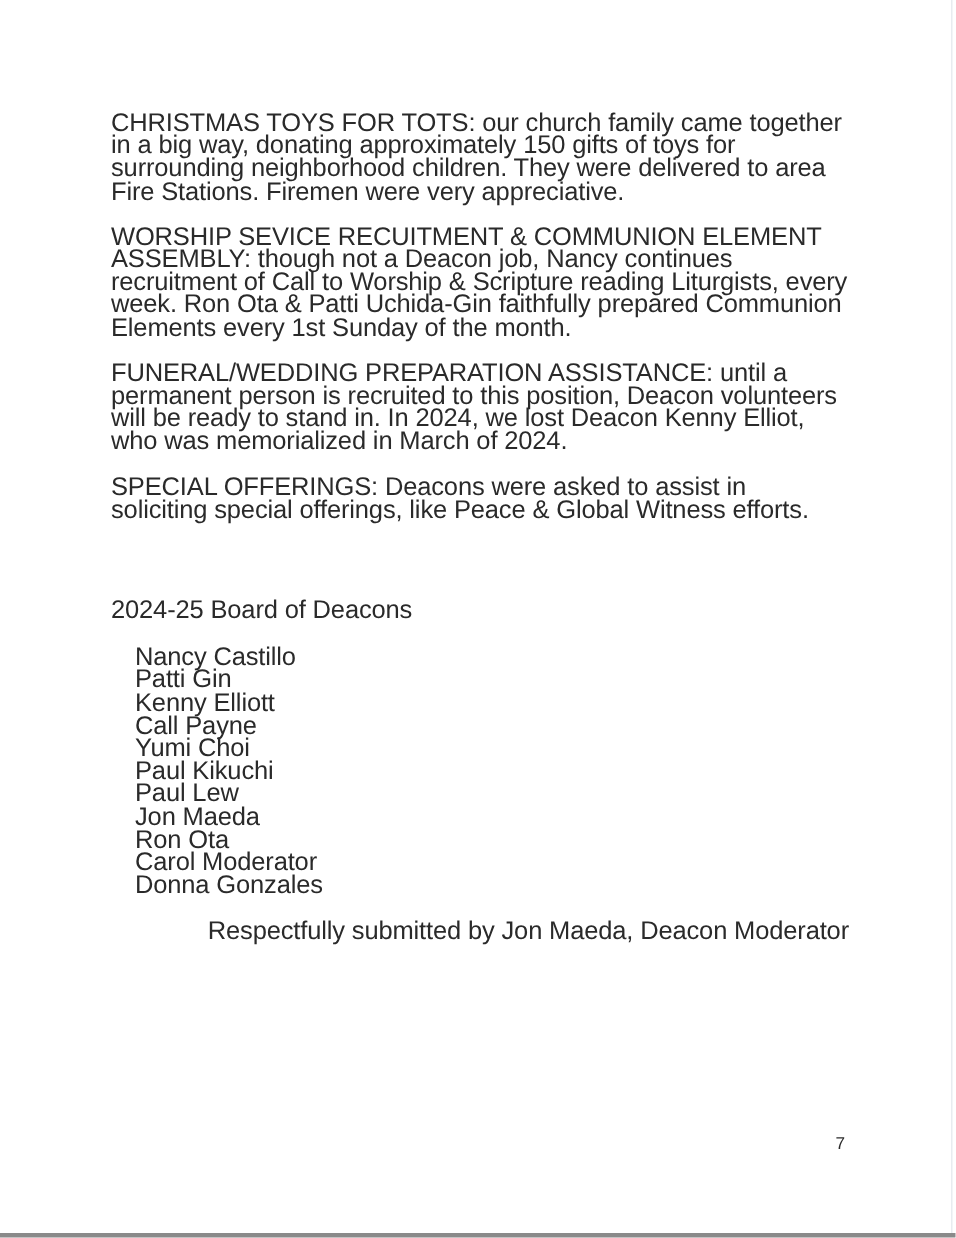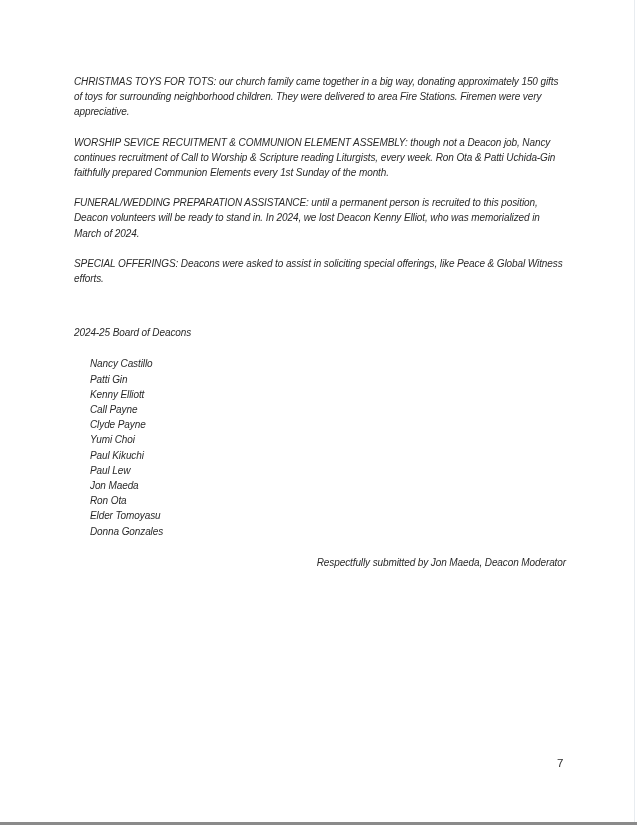--- a/index.html
+++ b/index.html
@@ -36,30 +36,29 @@
       bottom: 0;
       width: 637px;
       height: 3px;
       background: #8a8a8a;
     }
     .content {
       position: absolute;
       left: 74px;
       top: 74px;
       width: 492px;
-      font-size: 10px;
+      font-size: 17px;
       line-height: 15.2px;
       letter-spacing: -0.1px;
-      font-style: italic;
     }
     .para {
       margin: 0 0 15px 0;
     }
     .board-title {
-      margin: 39px 0 15px 0;
+      margin: 52px 0 15px 0;
     }
     .roster {
       list-style: none;
       margin: 16px;
       padding: 0;
     }
     .roster li {
       margin: 0;
       padding: 0;
       line-height: 15.2px;
@@ -86,27 +85,26 @@
     <p class="para">FUNERAL/WEDDING PREPARATION ASSISTANCE: until a permanent person is recruited to this position, Deacon volunteers will be ready to stand in. In 2024, we lost Deacon Kenny Elliot, who was memorialized in March of 2024.</p>
     <p class="para">SPECIAL OFFERINGS: Deacons were asked to assist in soliciting special offerings, like Peace &amp; Global Witness efforts.</p>
 
     <p class="board-title">2024-25 Board of Deacons</p>
 
     <ul class="roster">
       <li>Nancy Castillo</li>
       <li>Patti Gin</li>
       <li>Kenny Elliott</li>
       <li>Call Payne</li>
-      <li>Clyde Payne</li>
       <li>Yumi Choi</li>
       <li>Paul Kikuchi</li>
       <li>Paul Lew</li>
       <li>Jon Maeda</li>
       <li>Ron Ota</li>
-      <li>Elder Tomoyasu</li>
+      <li>Carol Moderator</li>
       <li>Donna Gonzales</li>
     </ul>
 
     <p class="signoff">Respectfully submitted by Jon Maeda, Deacon Moderator</p>
   </div>
 
   <div class="page-number">7</div>
   <div class="right-edge"></div>
 </div>
 <div class="bottom-edge"></div>

